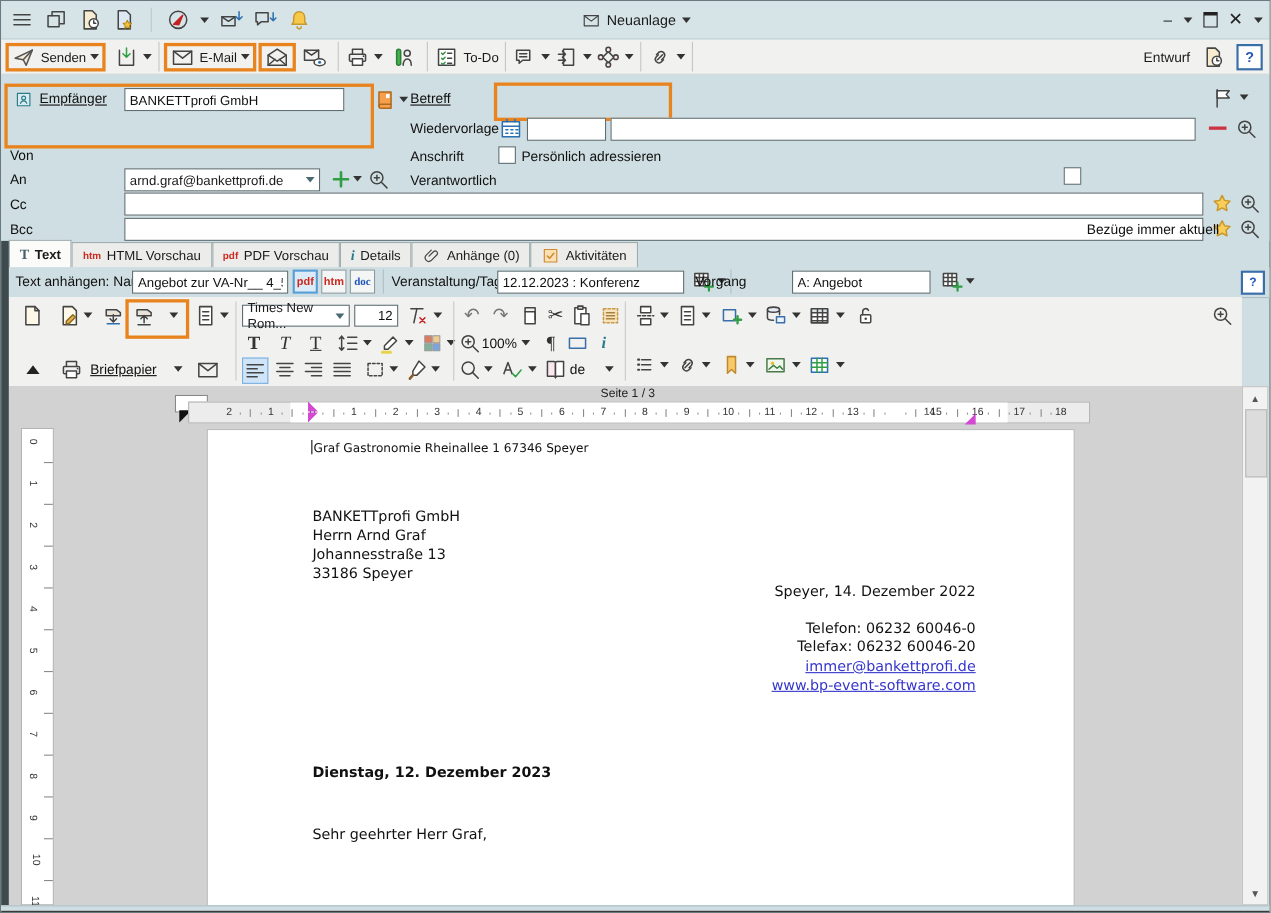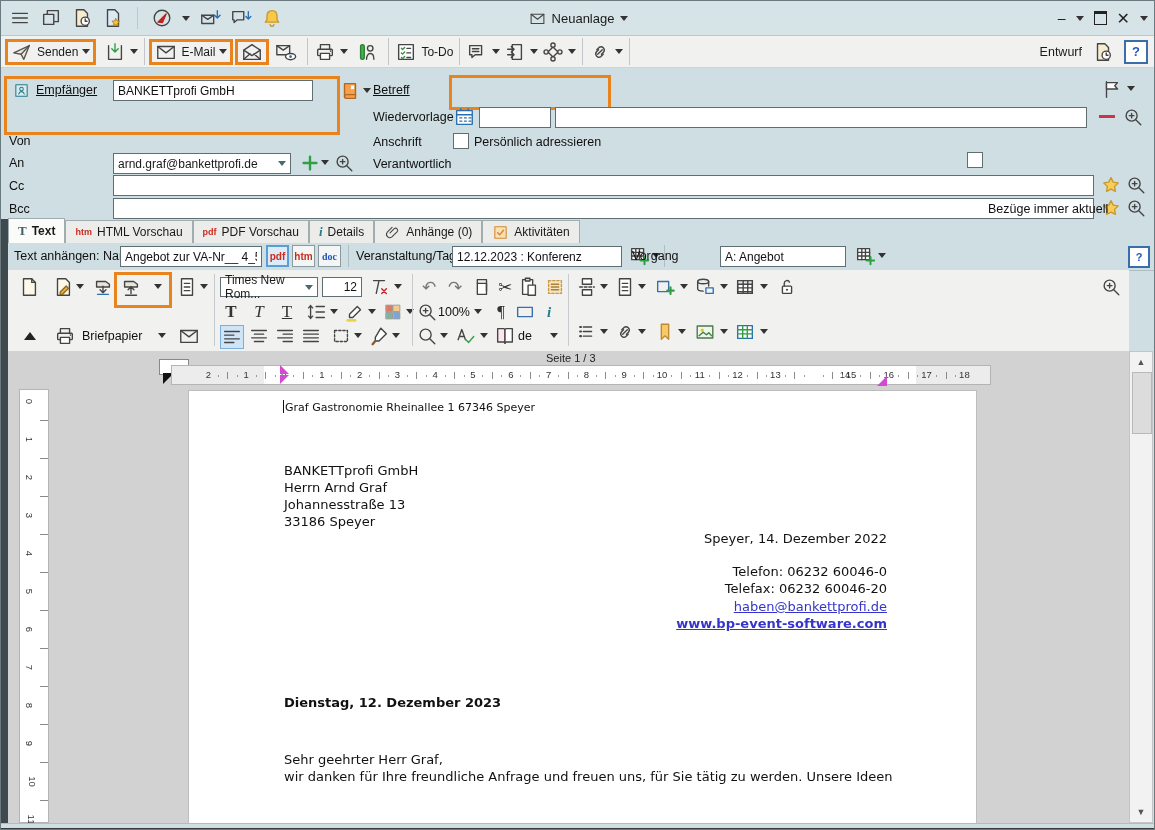--- a/index.html
+++ b/index.html
@@ -414,21 +414,21 @@
         </svg></span>
     <span class="ecar" style="left:192px;top:14px;"></span>
 
     <span class="abs" style="left:16px;top:62px;width:0;height:0;border-left:6px solid transparent;border-right:6px solid transparent;border-bottom:8px solid #222;"></span>
     <span class="ic eic" style="left:46px;top:55px;"><svg viewBox="0 0 24 24">
           <path d="M7 9V4h10v5"></path>
           <rect x="4" y="9" width="16" height="7" rx="1"></rect>
           <rect x="7" y="13.5" width="10" height="6.5" fill="#fff"></rect>
           <circle cx="18" cy="11" r=".9" fill="#444" stroke="none"></circle>
         </svg></span>
-    <span class="lbl" style="left:74px;top:59px;">Briefpapier</span>
+    <span class="lbl" style="left:74px;top:59px;text-decoration:underline;">Briefpapier</span>
     <span class="ecar" style="left:150px;top:63px;"></span>
     <span class="ic eic" style="left:170px;top:55px;"><svg viewBox="0 0 24 24">
           <rect x="3" y="6" width="18" height="13"></rect>
           <path d="M3 6l9 7 9-7"></path>
         </svg></span>
     <span class="evsep" style="left:206px;"></span>
 
     <div class="combo" style="left:212px;top:7px;width:98px;height:20px;background:#fff;">
       <span>Times New Rom...</span>
         <span class="car"></span>
@@ -718,25 +718,24 @@
     <div id="page">
       <span class="abs" style="left:94px;top:9px;width:1px;height:13px;background:#111;"></span>
       <div class="lt" style="left:96px;top:10px;font-size:11px;">Graf Gastronomie  Rheinallee 1  67346 Speyer</div>
       <div class="lt" style="left:95px;top:72px;">BANKETTprofi GmbH</div>
       <div class="lt" style="left:95px;top:89px;">Herrn Arnd Graf</div>
       <div class="lt" style="left:95px;top:106px;">Johannesstraße 13</div>
       <div class="lt" style="left:95px;top:123px;">33186 Speyer</div>
       <div class="lt rgt" style="top:140px;">Speyer, 14. Dezember 2022</div>
       <div class="lt rgt" style="top:173px;">Telefon: 06232 60046-0</div>
       <div class="lt rgt" style="top:190px;">Telefax: 06232 60046-20</div>
-      <div class="lt rgt lnk" style="top:208px;">haben@bankettprofi.de</div>
-      <div class="lt rgt lnk" style="top:225px;font-weight:bold;">www.bp-event-software.com</div>
+      <div class="lt rgt lnk" style="top:208px;">immer@bankettprofi.de</div>
+      <div class="lt rgt lnk" style="top:225px;">www.bp-event-software.com</div>
       <div class="lt" style="left:95px;top:304px;font-weight:bold;">Dienstag, 12. Dezember 2023</div>
       <div class="lt" style="left:95px;top:361px;">Sehr geehrter Herr Graf,</div>
-      <div class="lt" style="left:95px;top:378px;">wir danken für Ihre freundliche Anfrage und freuen uns, für Sie tätig zu werden. Unsere Ideen</div>
     </div>
   </div>
 
   <div class="abs" id="vscroll">
     <span class="sbtn" style="top:1px;">▲</span>
     <div id="sthumb"></div>
     <span class="sbtn" style="top:451px;">▼</span>
   </div>
 
   <div class="abs" id="leftstrip"></div>

